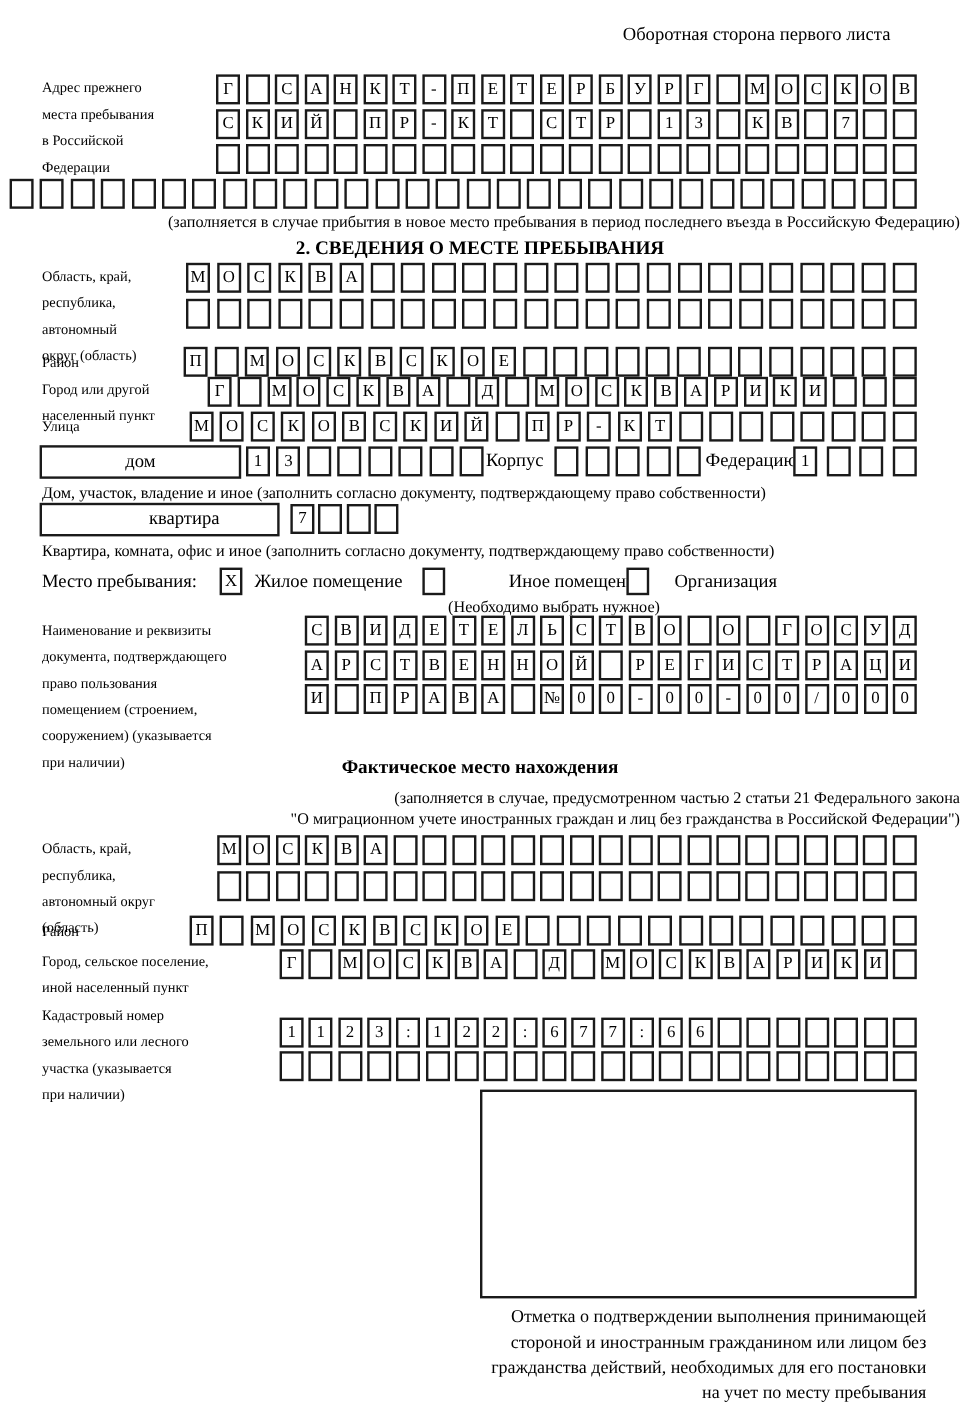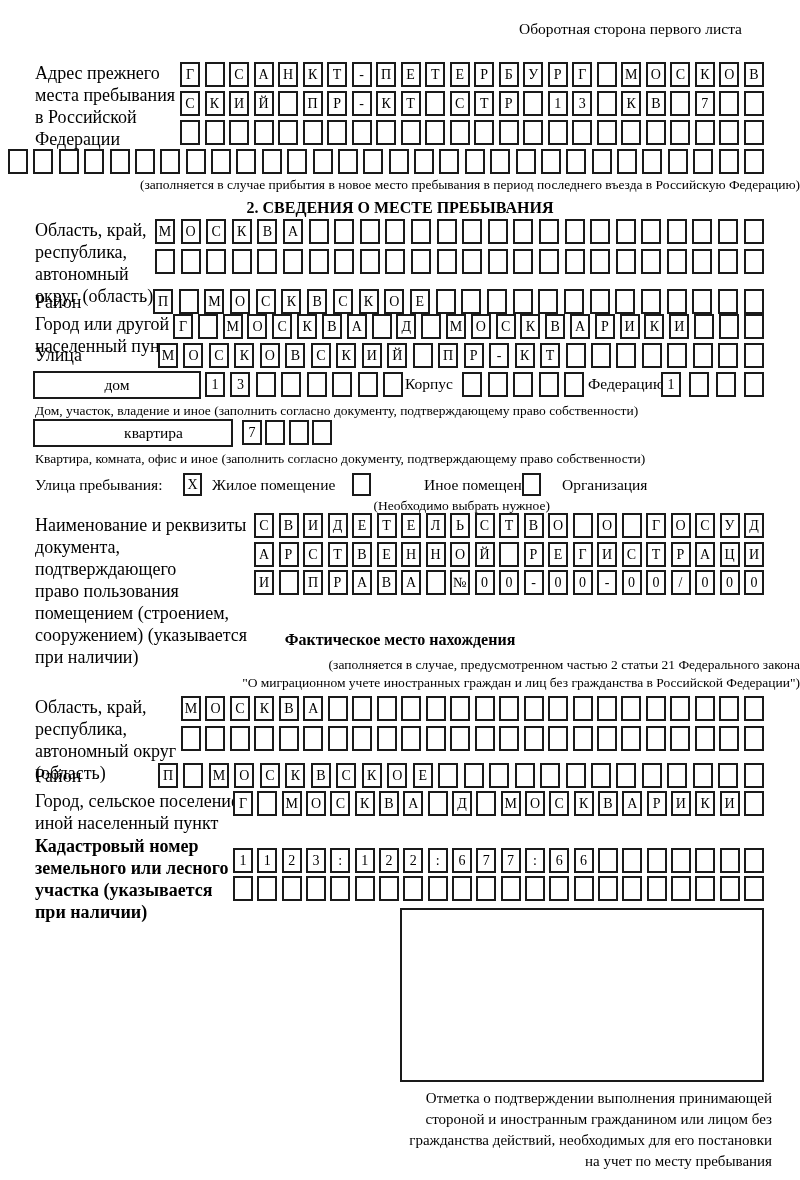--- a/index.html
+++ b/index.html
@@ -1,19 +1,19 @@
 <!DOCTYPE html>
 <html><head>
 <meta charset="utf-8">
 <style>
   html,body{margin:0;padding:0;background:#fff;}
   .page{position:relative;width:800px;height:1180px;background:#fff;color:#000;
         font-family:"Liberation Serif","DejaVu Serif",serif;overflow:hidden;}
   .hdr{position:absolute;top:20px;right:58px;font-size:15.5px;}
-  .flabel{position:absolute;font-size:18px;line-height:22px;white-space:pre-line;}
+  .flabel{position:absolute;font-size:12px;line-height:22px;white-space:pre-line;}
   .cap{position:absolute;font-size:13.5px;}
   .capc{position:absolute;left:0;width:100%;text-align:right;font-size:13.5px;}
   .btitle{position:absolute;left:0;width:100%;text-align:center;font-size:16px;font-weight:bold;}
   .cellrow{position:absolute;display:flex;justify-content:space-between;}
   .cell{width:20px;height:25px;border:2px solid #1a1a1a;box-sizing:border-box;
         display:flex;align-items:center;justify-content:center;font-size:14px;flex:0 0 auto;background:#fff;}
   .cbox{position:absolute;width:19px;height:23px;border:2px solid #1a1a1a;box-sizing:border-box;
         display:flex;align-items:center;justify-content:center;font-size:14px;background:#fff;}
   .ilabel{position:absolute;font-size:15.5px;white-space:nowrap;}
   .widebox{position:absolute;border:2px solid #1a1a1a;box-sizing:border-box;background:#fff;
@@ -318,21 +318,21 @@
 
   <div class="widebox" style="left:33px;top:419px;width:200px;height:28px;padding-left:41px;">квартира</div>
   <div class="cellrow" style="left:242px;top:420px;width:90px;">
       <span class="cell">7</span>
       <span class="cell"></span>
       <span class="cell"></span>
       <span class="cell"></span>
     </div>
   <div class="cap" style="left:35px;top:451px;">Квартира, комната, офис и иное (заполнить согласно документу, подтверждающему право собственности)</div>
 
-  <div class="ilabel" style="left:35px;top:476px;">Улица пребывания:</div>
+  <div class="ilabel" style="left:35px;top:476px;">Место пребывания:</div>
   <div class="cbox" style="left:183px;top:473px;">X</div>
   <div class="ilabel" style="left:212px;top:476px;">Жилое помещение</div>
   <div class="cbox" style="left:352px;top:473px;"></div>
   <div class="ilabel" style="left:384px;top:476px;margin-left:40px;">Иное помещение</div>
   <div class="cbox" style="left:522px;top:473px;"></div>
   <div class="ilabel" style="left:562px;top:476px;">Организация</div>
   <div class="cap" style="left:150px;top:498px;width:400px;text-align:right;">(Необходимо выбрать нужное)</div>
 
   <div class="flabel" style="left:35px;top:514px;width:225px;">Наименование и реквизиты
 документа, подтверждающего
@@ -519,21 +519,21 @@
       <span class="cell">К</span>
       <span class="cell">В</span>
       <span class="cell">А</span>
       <span class="cell">Р</span>
       <span class="cell">И</span>
       <span class="cell">К</span>
       <span class="cell">И</span>
       <span class="cell"></span>
     </div>
 
-  <div class="flabel" style="left:35px;top:835px;width:200px;font-weight:bold;">Кадастровый номер
+  <div class="flabel" style="left:35px;top:835px;width:200px;">Кадастровый номер
 земельного или лесного
 участка (указывается
 при наличии)</div>
   <div class="cellrow" style="left:233px;top:848px;width:531px;">
       <span class="cell">1</span>
       <span class="cell">1</span>
       <span class="cell">2</span>
       <span class="cell">3</span>
       <span class="cell">:</span>
       <span class="cell">1</span>

